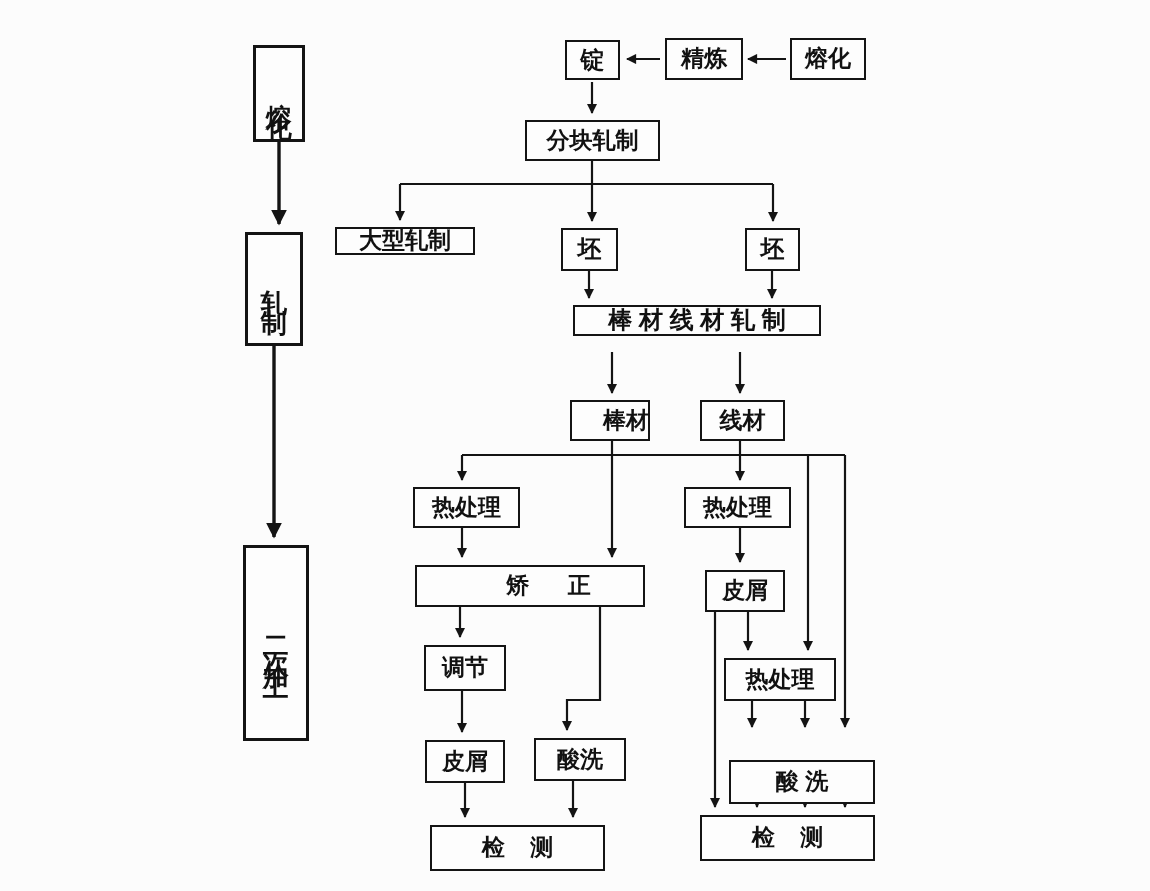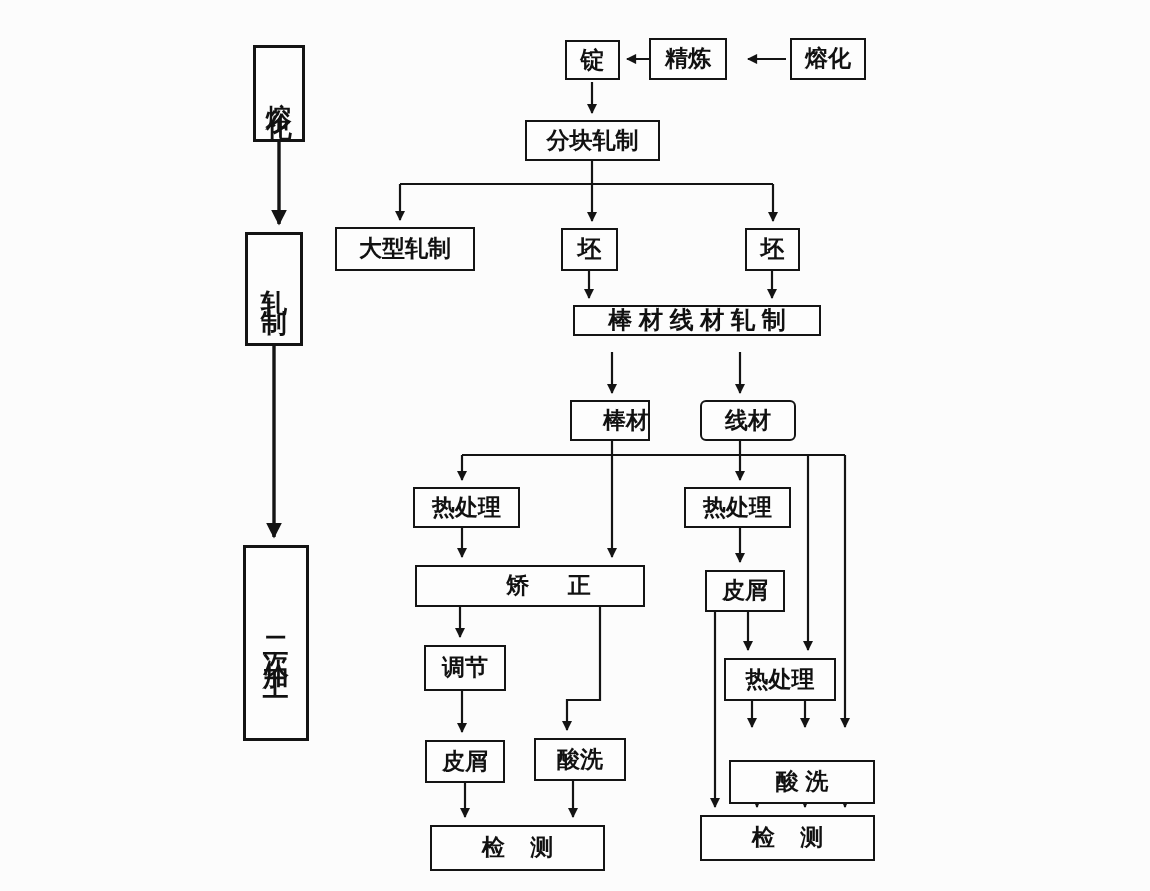--- a/index.html
+++ b/index.html
@@ -87,48 +87,48 @@
   <div class="node vbox b3 fs26 vls-b" style="left:245px;top:232px;width:58px;height:114px;">
     <span class="label">轧制</span>
   </div>
   <div class="node vbox b3 fs26 vls-c" style="left:243px;top:545px;width:66px;height:196px;">
     <span class="label">二次加工</span>
   </div>
 
   <div class="node" style="left:790px;top:38px;width:76px;height:42px;">
     <span class="label">熔化</span>
   </div>
-  <div class="node" style="left:649px;top:38px;width:78px;height:42px;text-align:center;">
+  <div class="node" style="left:665px;top:38px;width:78px;height:42px;text-align:center;">
     <span class="label">精炼</span>
   </div>
   <div class="node fs24" style="left:565px;top:40px;width:55px;height:40px;">
     <span class="label">锭</span>
   </div>
   <div class="node" style="left:525px;top:120px;width:135px;height:41px;">
     <span class="label">分块轧制</span>
   </div>
 
-  <div class="node" style="left:335px;top:227px;width:140px;height:44px;">
+  <div class="node" style="left:335px;top:227px;width:140px;height:28px;">
     <span class="label">大型轧制</span>
   </div>
   <div class="node fs24" style="left:561px;top:228px;width:57px;height:43px;">
     <span class="label">坯</span>
   </div>
   <div class="node fs24" style="left:745px;top:228px;width:55px;height:43px;">
     <span class="label">坯</span>
   </div>
 
   <div class="node fs24" style="left:573px;top:305px;width:248px;height:31px;">
     <span class="label">棒 材 线 材 轧 制</span>
   </div>
 
   <div class="node" style="left:570px;top:400px;width:80px;height:41px;padding-left:32px;">
     <span class="label">棒材</span>
   </div>
-  <div class="node" style="left:700px;top:400px;width:96px;height:41px;border-radius:6px;">
+  <div class="node" style="left:700px;top:400px;width:85px;height:41px;">
     <span class="label">线材</span>
   </div>
 
   <div class="node" style="left:413px;top:487px;width:107px;height:41px;">
     <span class="label">热处理</span>
   </div>
   <div class="node" style="left:415px;top:565px;width:230px;height:42px;padding-left:37px;">
     <span class="label">矫      正</span>
   </div>
   <div class="node" style="left:424px;top:645px;width:82px;height:46px;">

